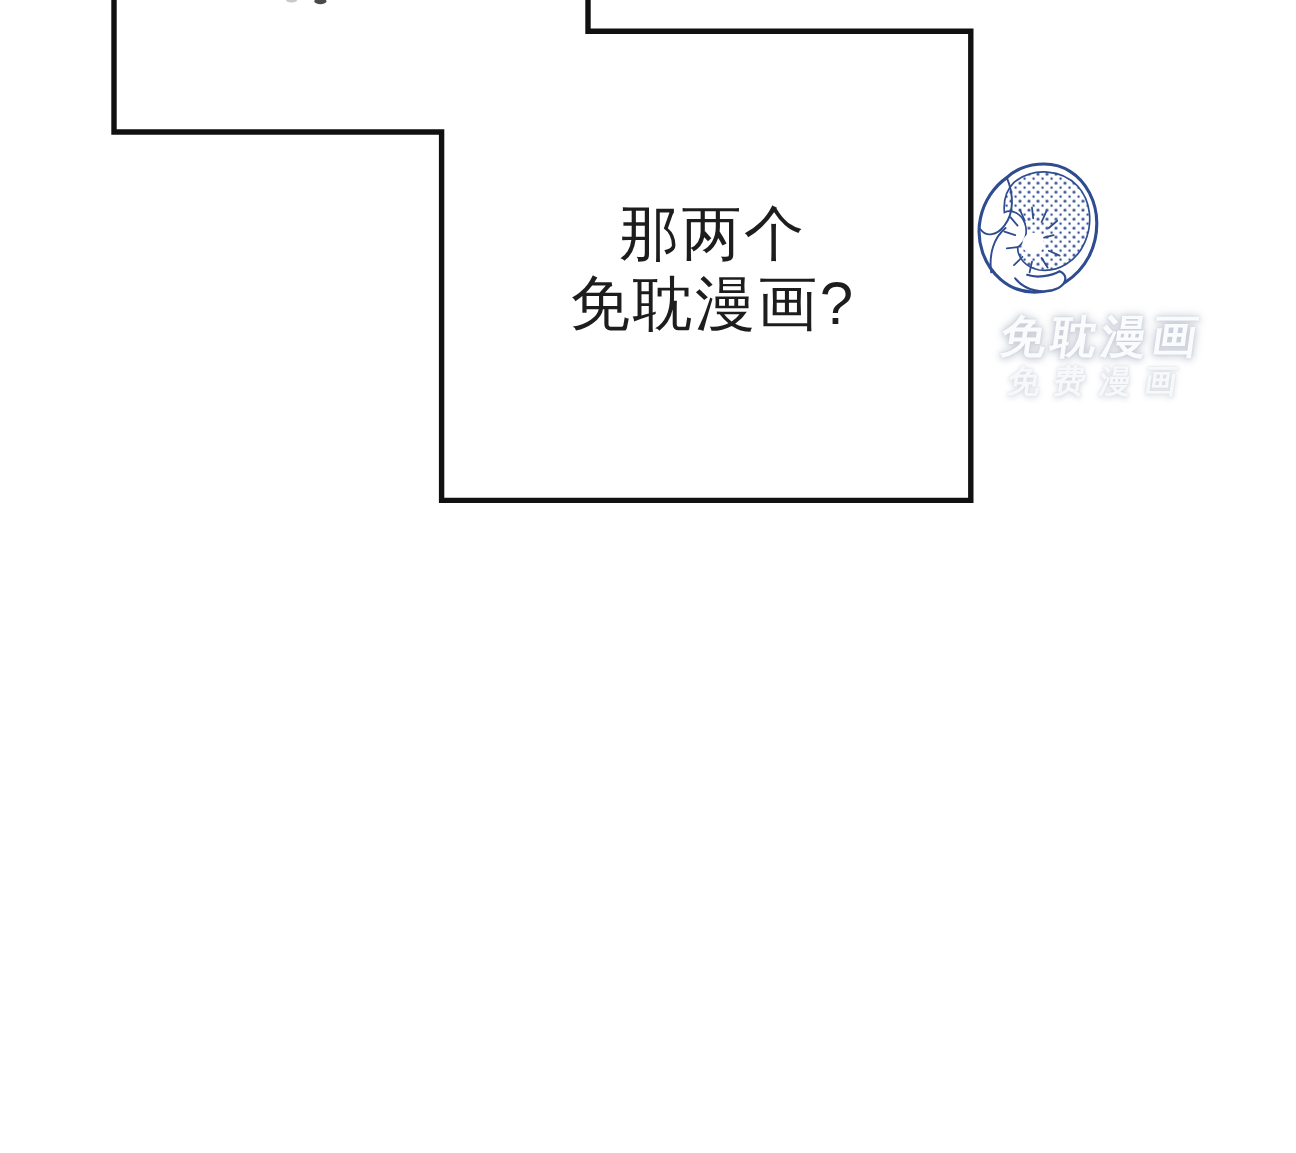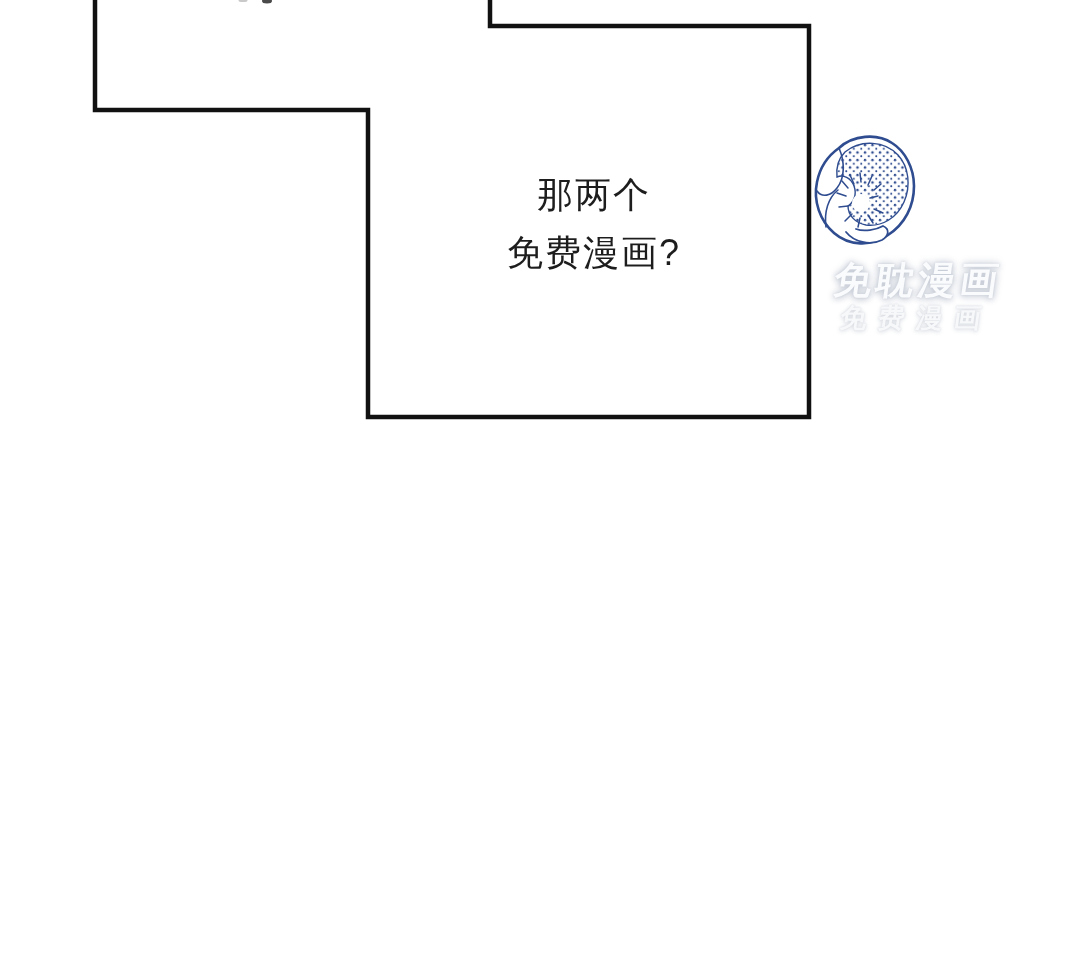--- a/index.html
+++ b/index.html
@@ -20,21 +20,21 @@
     display: block;
   }
   .panel-svg { left: 0; top: 0; }
   .flower-svg { left: 803px; top: 128px; }
   .dialogue {
     position: absolute;
     left: 594px;
     top: 166px;
     transform: translateX(-50%);
     text-align: center;
-    font-size: 36px;
+    font-size: 50px;
     line-height: 58px;
     letter-spacing: 2px;
     color: #1d1d1d;
     white-space: nowrap;
   }
   .watermark-1 {
     position: absolute;
     left: 918px;
     top: 255px;
     transform: translateX(-50%) skewX(-8deg);
@@ -65,21 +65,21 @@
 
   <svg class="panel-svg" width="1080" height="961" viewBox="0 0 1080 961">
     <path d="M 95 -3 L 95 110 L 368 110 L 368 417 L 809 417 L 809 26 L 490 26 L 490 -3" fill="none" stroke-width="4.5" stroke-miterlimit="10" stroke="#111111"></path>
 
     <ellipse cx="267" cy="1" rx="5" ry="2.5" fill="#4a4a4a"></ellipse>
     <ellipse cx="243" cy="0.5" rx="4.5" ry="1.5" fill="#c9c9c9"></ellipse>
   </svg>
 
   <div class="dialogue">
     <div>那两个</div>
-    <div>免费漫画?</div>
+    <div>免耽漫画?</div>
   </div>
 
   <svg class="flower-svg" width="119" height="126" viewBox="0 0 119 126">
     <defs>
       <pattern id="fdots" x="0" y="0" width="7.5" height="7.5" patternUnits="userSpaceOnUse">
         <circle cx="2" cy="2" r="1.25" fill="#2e4c8f"></circle>
         <circle cx="5.8" cy="5.8" r="1.0" fill="#2e4c8f"></circle>
       </pattern>
     </defs>
 

